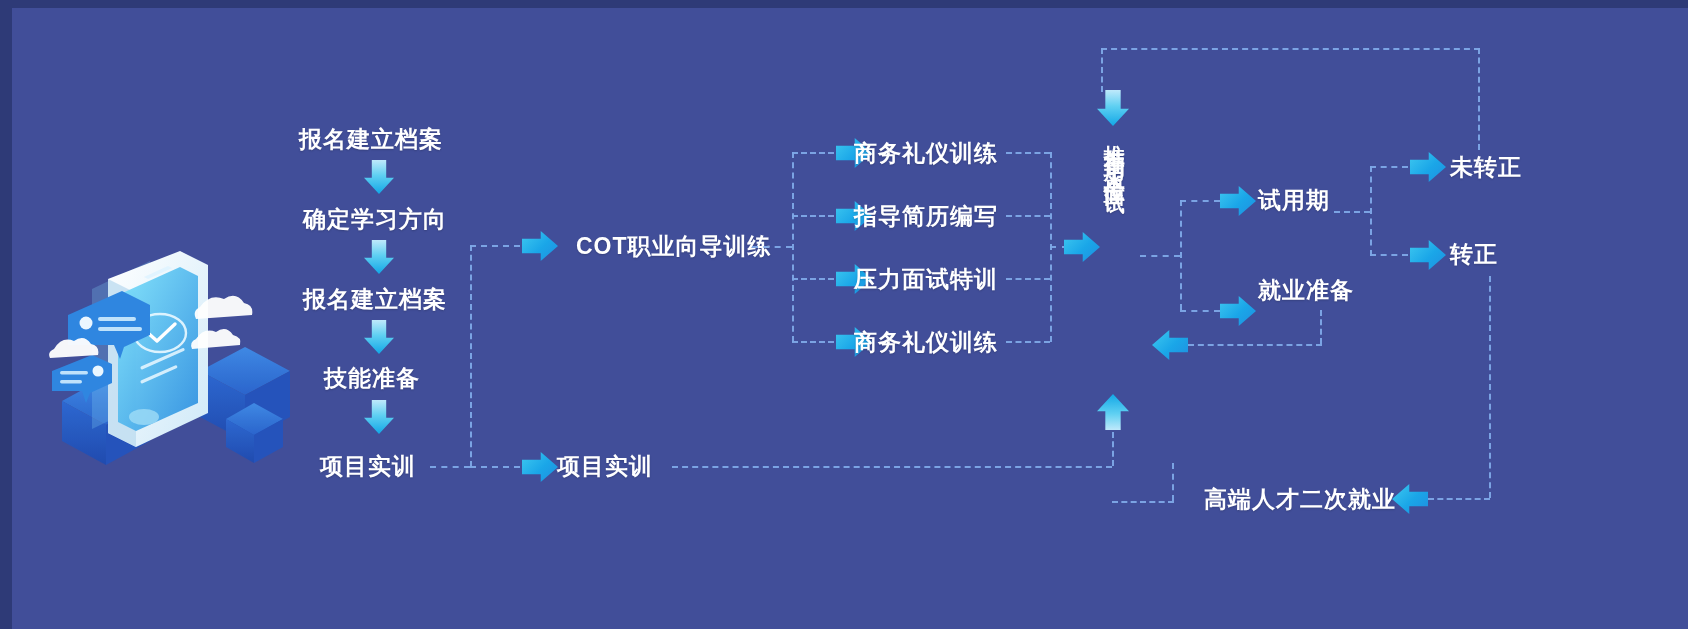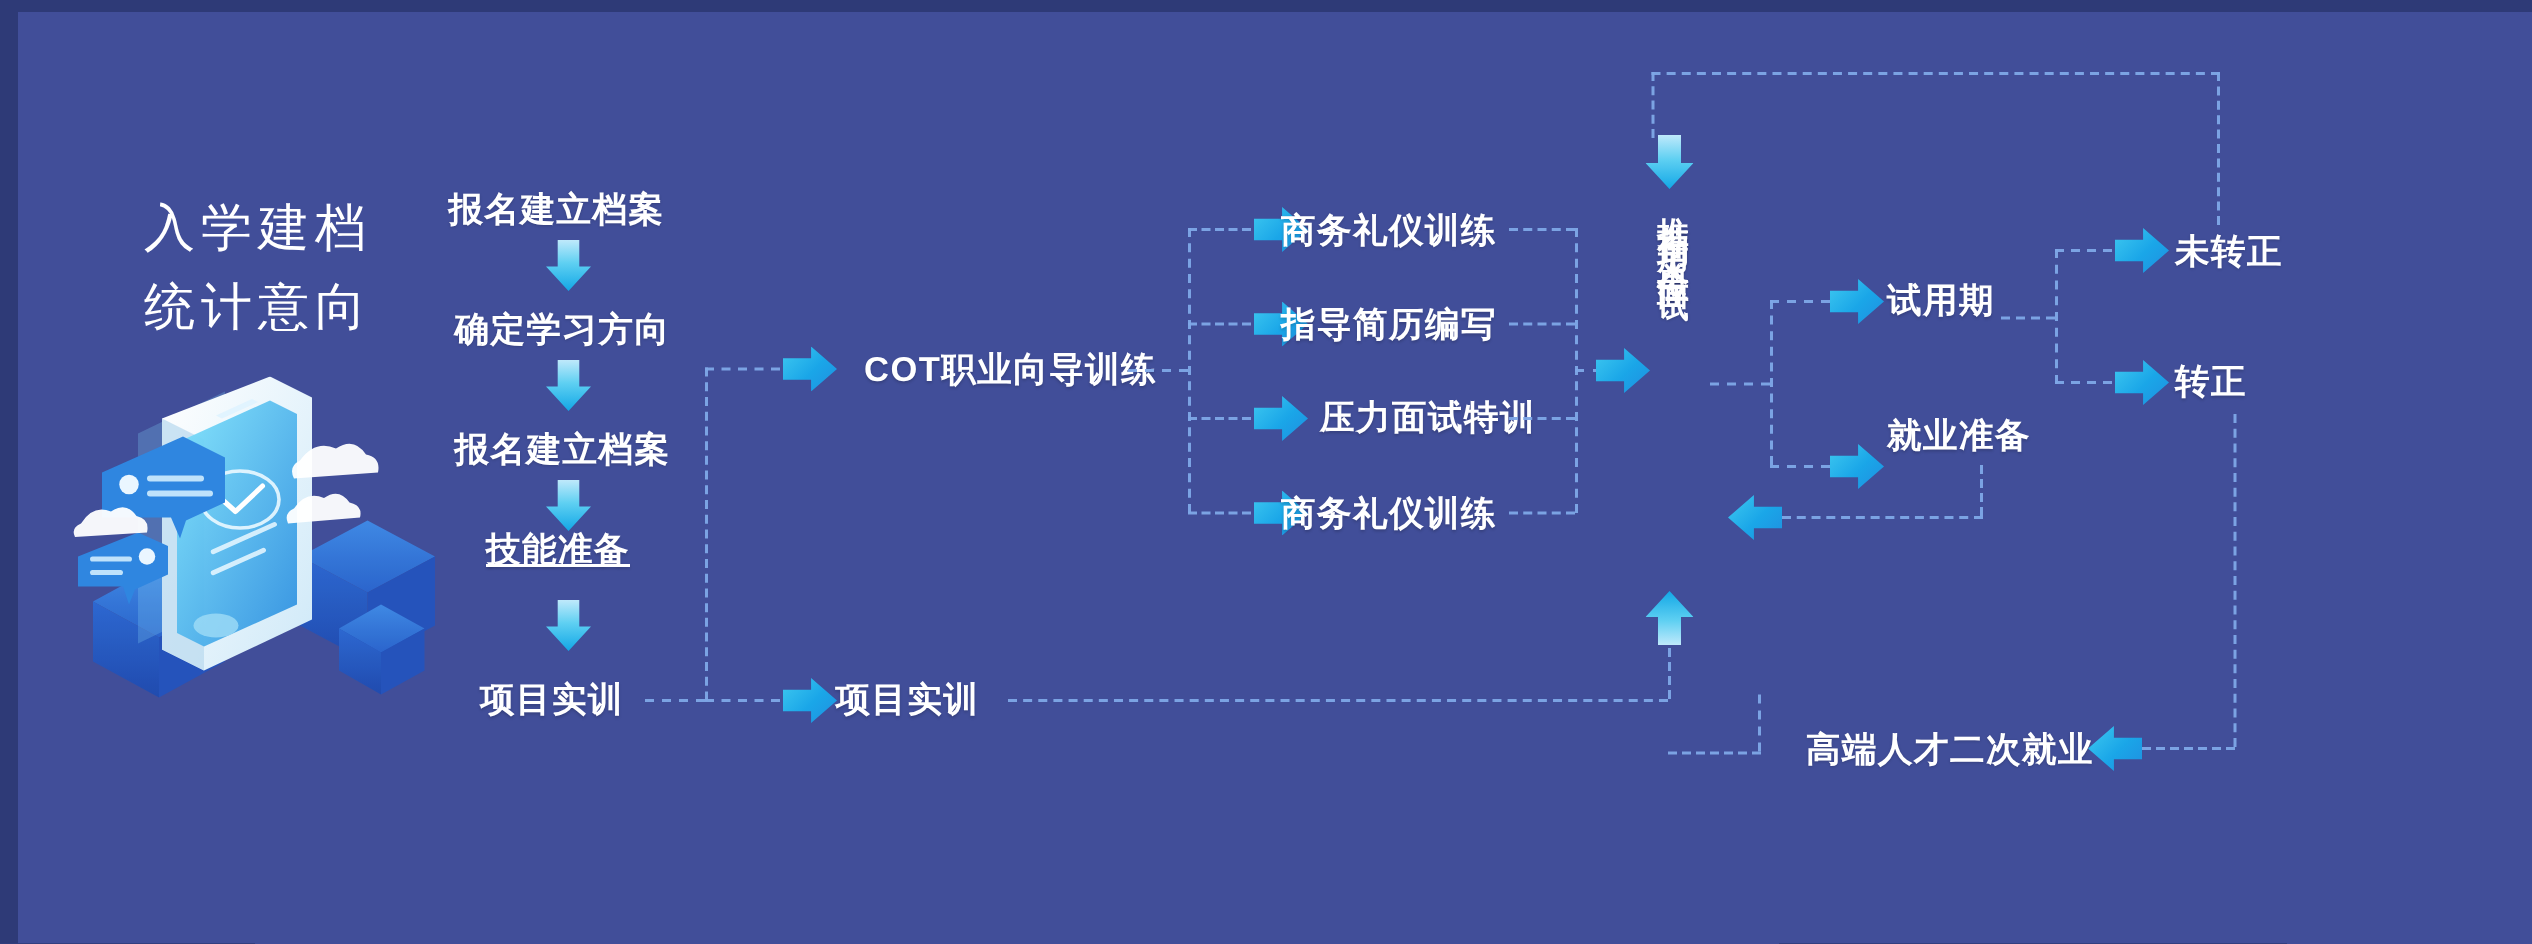--- a/index.html
+++ b/index.html
@@ -86,22 +86,20 @@
   
   .illus{position:absolute;left:28px;top:243px;width:250px;height:230px;}
   .illus svg{display:block;}
 </style>
 </head>
 <body>
 
 <div id="stage">
   <div id="panel">
 
-    <div class="title" style="left:50px;top:118px;width:220px;">入学建档
-统计意向</div>
 
     <div class="illus">
       <svg width="250" height="230" viewBox="0 0 250 230" xmlns="http://www.w3.org/2000/svg">
         <defs>
           <linearGradient id="gScreen" x1="0" y1="0" x2="1" y2="1">
             <stop offset="0%" stop-color="#7fe3fb"></stop>
             <stop offset="100%" stop-color="#2f8fe0"></stop>
           </linearGradient>
           <linearGradient id="gCase" x1="0" y1="0" x2="1" y2="1">
             <stop offset="0%" stop-color="#ffffff"></stop>
@@ -173,21 +171,21 @@
 
     <div class="node" style="left:287px;top:117px;">报名建立档案</div>
     <div class="arrow down" style="left:352px;top:152px;width:30px;height:34px;"></div>
 
     <div class="node" style="left:291px;top:197px;">确定学习方向</div>
     <div class="arrow down" style="left:352px;top:232px;width:30px;height:34px;"></div>
 
     <div class="node" style="left:291px;top:277px;">报名建立档案</div>
     <div class="arrow down" style="left:352px;top:312px;width:30px;height:34px;"></div>
 
-    <div class="node" style="left:312px;top:344px;text-decoration:underline;">技能准备</div>
+    <div class="node" style="left:312px;top:356px;">技能准备</div>
     <div class="arrow down" style="left:352px;top:392px;width:30px;height:34px;"></div>
 
     <div class="node" style="left:308px;top:444px;">项目实训</div>
 
     <div class="dash-h" style="left:418px;top:458px;width:40px;"></div>
     <div class="dash-v" style="left:458px;top:237px;height:222px;"></div>
     <div class="dash-h" style="left:458px;top:237px;width:50px;"></div>
     <div class="dash-h" style="left:458px;top:458px;width:50px;"></div>
 
     <div class="arrow right" style="left:510px;top:223px;width:36px;height:30px;"></div>
@@ -203,21 +201,21 @@
     <div class="dash-h" style="left:780px;top:270px;width:42px;"></div>
     <div class="dash-h" style="left:780px;top:333px;width:42px;"></div>
 
     <div class="arrow right" style="left:824px;top:130px;width:36px;height:30px;"></div>
     <div class="arrow right" style="left:824px;top:193px;width:36px;height:30px;"></div>
     <div class="arrow right" style="left:824px;top:256px;width:36px;height:30px;"></div>
     <div class="arrow right" style="left:824px;top:319px;width:36px;height:30px;"></div>
 
     <div class="node" style="left:842px;top:131px;">商务礼仪训练</div>
     <div class="node" style="left:842px;top:194px;">指导简历编写</div>
-    <div class="node" style="left:868px;top:257px;font-family:Liberation Serif, serif;">压力面试特训</div>
+    <div class="node" style="left:842px;top:257px;">压力面试特训</div>
     <div class="node" style="left:842px;top:320px;">商务礼仪训练</div>
 
     <div class="dash-h" style="left:994px;top:144px;width:44px;"></div>
     <div class="dash-h" style="left:994px;top:207px;width:44px;"></div>
     <div class="dash-h" style="left:994px;top:270px;width:44px;"></div>
     <div class="dash-h" style="left:994px;top:333px;width:44px;"></div>
     <div class="dash-v" style="left:1038px;top:144px;height:190px;"></div>
     <div class="dash-h" style="left:1038px;top:238px;width:18px;"></div>
 
     <div class="arrow right" style="left:1052px;top:224px;width:36px;height:30px;"></div>

